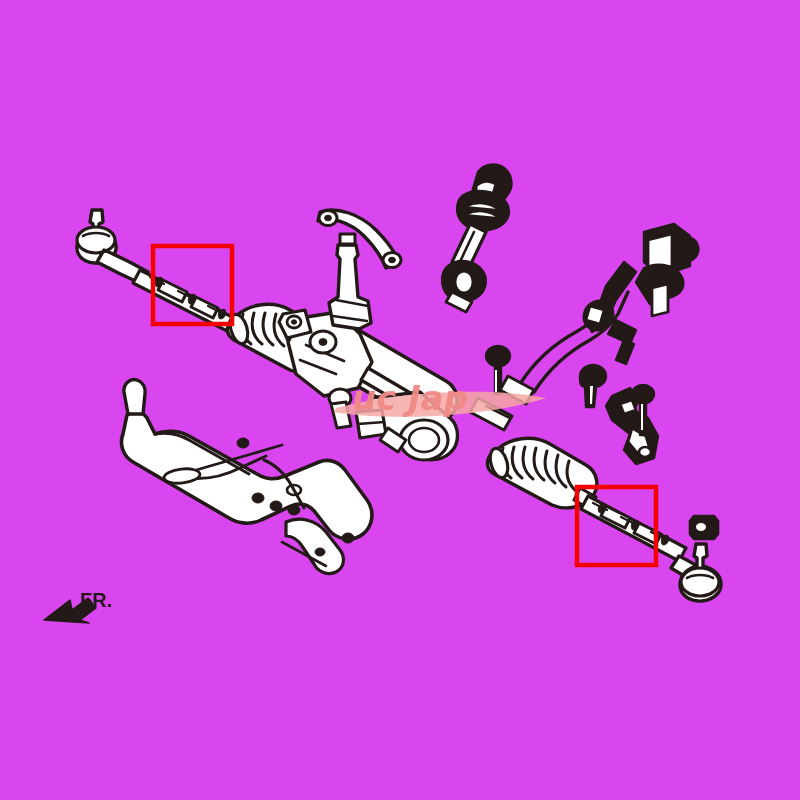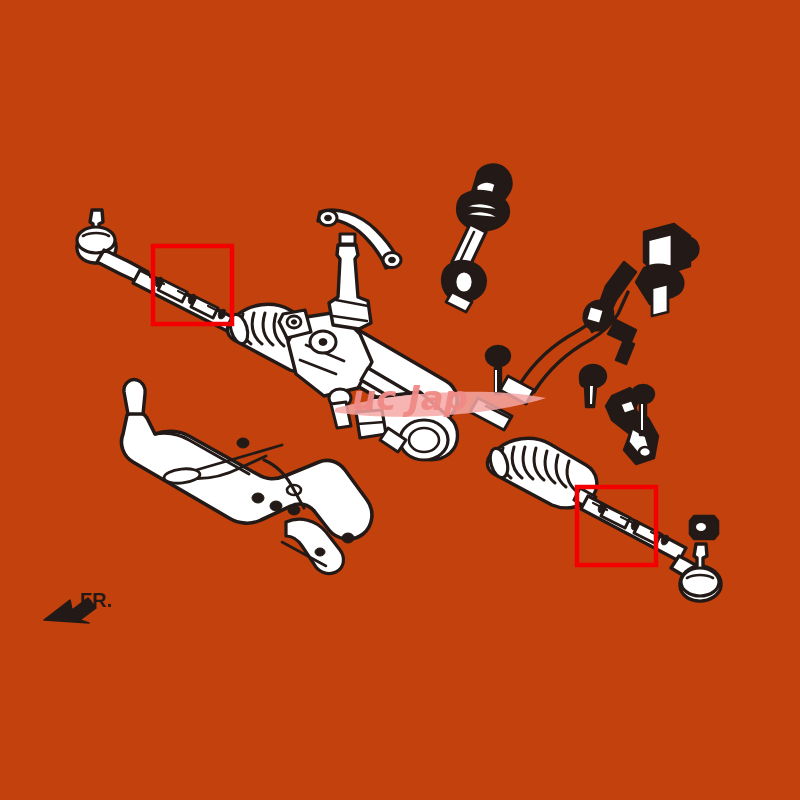--- a/index.html
+++ b/index.html
@@ -8,21 +8,21 @@
     padding: 0;
     background: #ffffff;
   }
   body {
     font-family: "Liberation Sans", sans-serif;
   }
   #canvas {
     position: relative;
     width: 800px;
     height: 800px;
-    background: #c2410c;
+    background: #d946ef;
     overflow: hidden;
   }
   #diagram-svg {
     position: absolute;
     left: 0;
     top: 0;
     width: 800px;
     height: 800px;
     display: block;
   }

